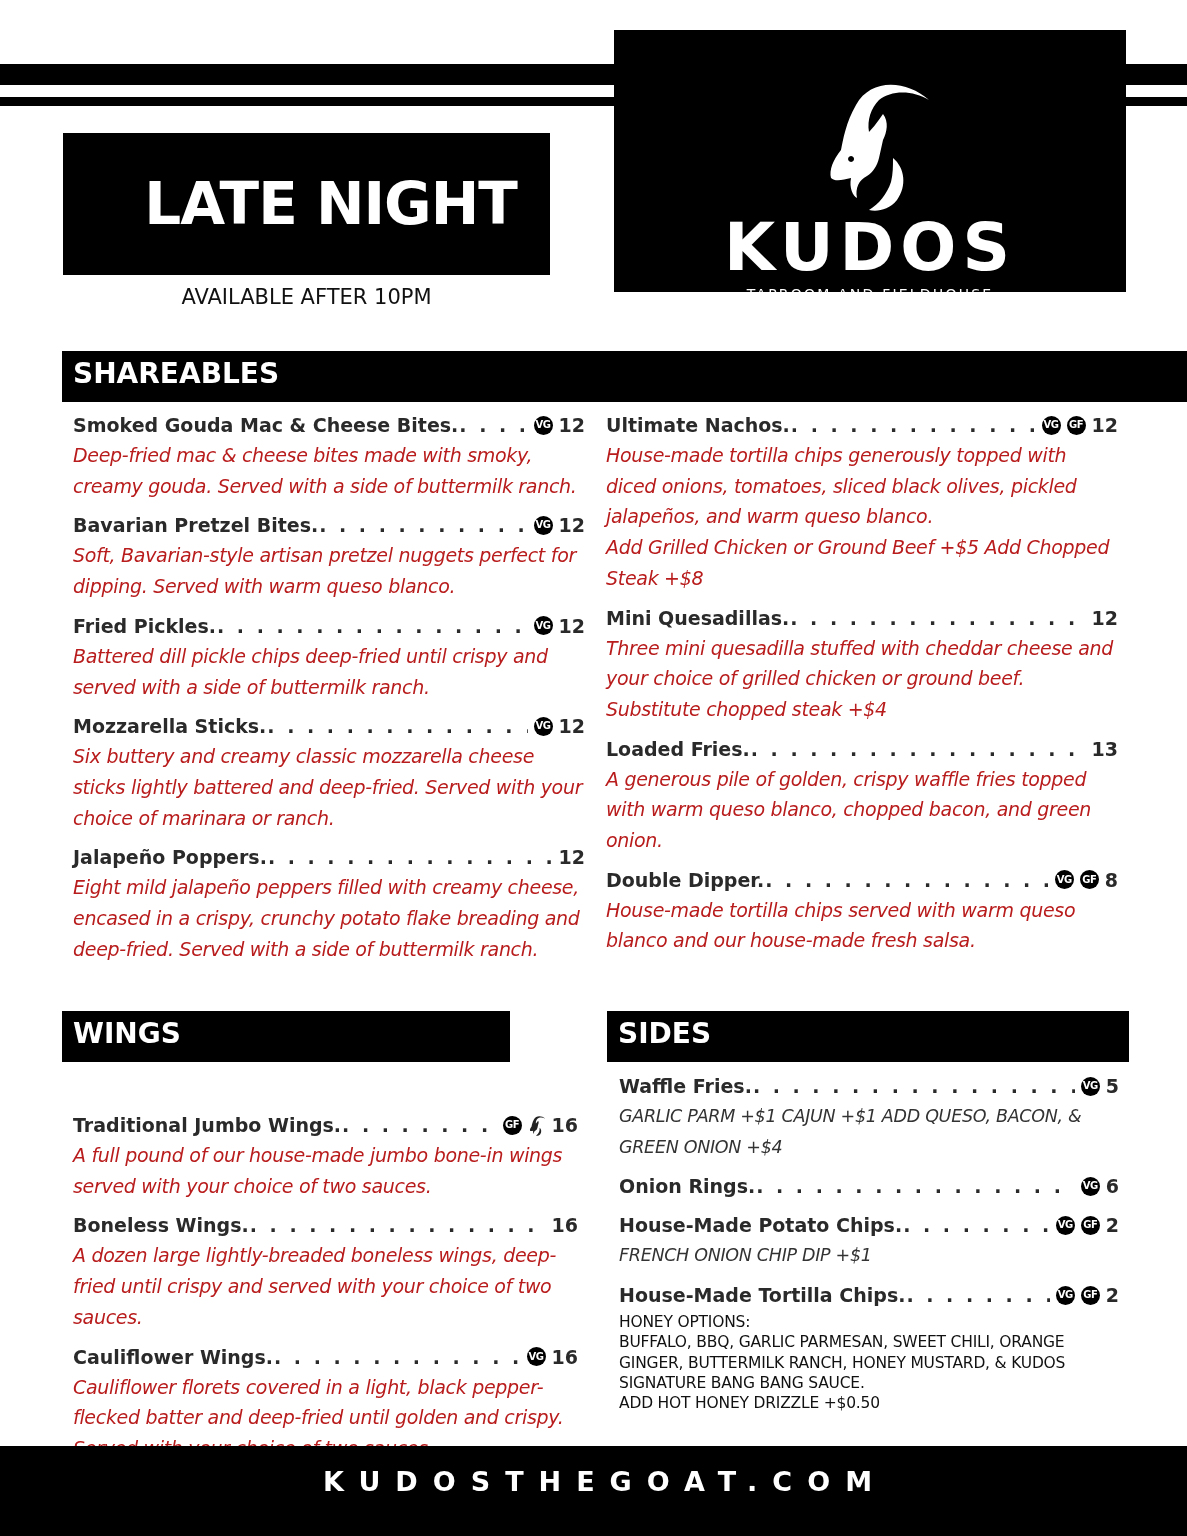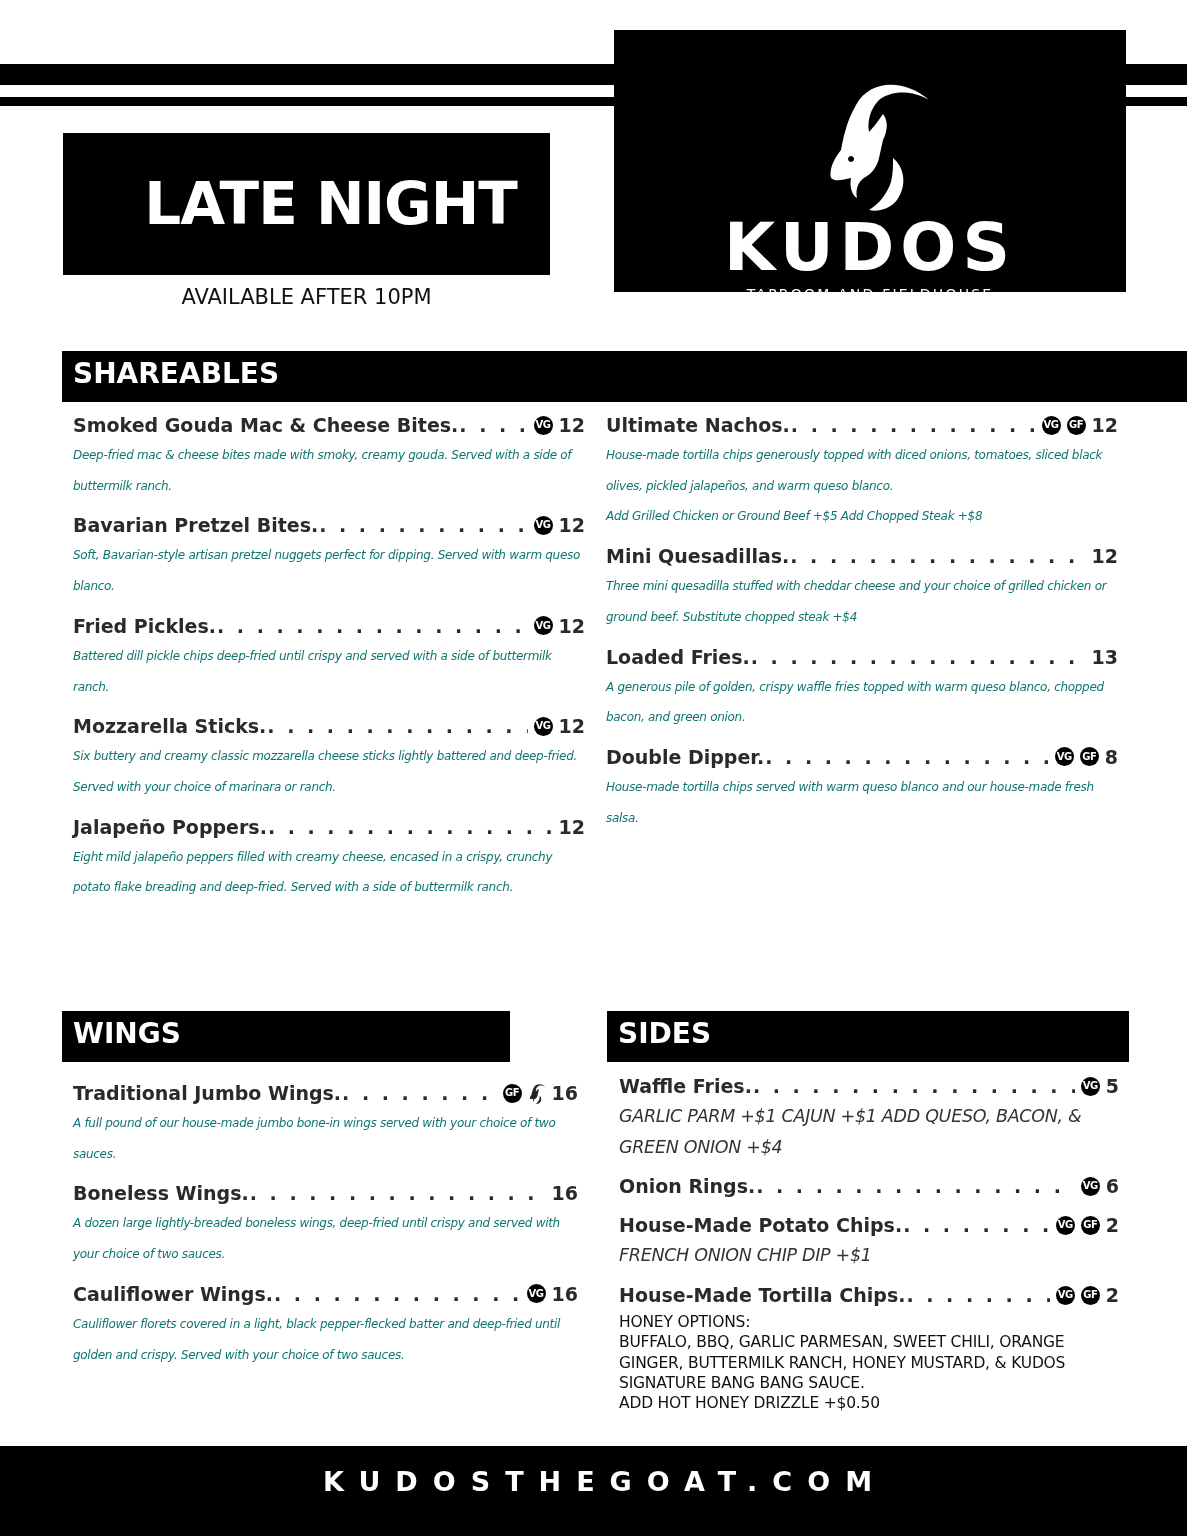--- a/index.html
+++ b/index.html
@@ -20,33 +20,33 @@
   .subtitle { position: absolute; left: 63px; width: 487px; top: 285px; text-align: center; font-family: "DejaVu Sans", sans-serif; font-size: 21px; color: #111; }
 
   .section-bar { position: absolute; background: #000; height: 51px; color: #fff; font-family: "DejaVu Sans", sans-serif; font-weight: bold; font-size: 28px; padding-left: 11px; line-height: 46px; }
   .bar-shareables { left: 62px; top: 351px; width: 1133px; }
   .bar-wings { left: 62px; top: 1011px; width: 448px; }
   .bar-sides { left: 607px; top: 1011px; width: 522px; }
 
   .col { position: absolute; }
   .col-left-top { left: 73px; top: 410px; width: 512px; }
   .col-right-top { left: 606px; top: 410px; width: 512px; }
-  .col-wings { left: 73px; top: 1078px; width: 505px; }
+  .col-wings { left: 73px; top: 1110px; width: 505px; }
   .col-sides { left: 619px; top: 1071px; width: 500px; }
 
   .item { margin-bottom: 9px; }
   .item-head { display: flex; align-items: flex-end; font-family: "DejaVu Sans", sans-serif; font-weight: bold; font-size: 19px; line-height: 30px; color: #2a2a2a; white-space: nowrap; }
   .item-name { flex: 0 0 auto; }
   .dots { flex: 1 1 auto; overflow: hidden; letter-spacing: 3px; margin: 0 6px 0 1px; }
   .dots::before { content: ". . . . . . . . . . . . . . . . . . . . . . . . . . . . . . . . . . . . . . . . . . . . . . . . . . ."; }
   .badges { display: flex; gap: 6px; align-items: center; margin-right: 6px; align-self: center; }
   .badge { width: 19px; height: 19px; border-radius: 50%; background: #000; color: #fff; font-size: 10px; font-weight: bold; display: flex; align-items: center; justify-content: center; letter-spacing: -0.5px; }
   .goat-badge { width: 18px; height: 22px; }
   .price { flex: 0 0 auto; }
-  .item-desc { font-family: "DejaVu Sans", sans-serif; font-style: italic; font-size: 12px; line-height: 30.7px; color: #0f766e; letter-spacing: -0.3px; }
+  .item-desc { font-family: "DejaVu Sans", sans-serif; font-style: italic; font-size: 19px; line-height: 30.7px; color: #b91c1c; letter-spacing: -0.3px; }
   .item-desc-upper { font-family: "DejaVu Sans", sans-serif; font-style: italic; font-size: 17.5px; line-height: 30.7px; color: #333; letter-spacing: -0.3px; }
   .sauce-note { font-family: "DejaVu Sans", sans-serif; font-size: 15.5px; line-height: 20.3px; color: #111; letter-spacing: -0.2px; margin-top: -2px; }
 
   .footer { position: absolute; left: 0; top: 1446px; width: 1187px; height: 90px; background: #000; }
   .footer-text { position: absolute; left: 0; width: 100%; top: 20px; text-align: center; color: #fff; font-family: "DejaVu Sans", sans-serif; font-weight: bold; font-size: 27px; letter-spacing: 15px; padding-left: 23px; }
 </style>
 </head>
 <body>
 
 <div class="stripe stripe-thick"></div>

